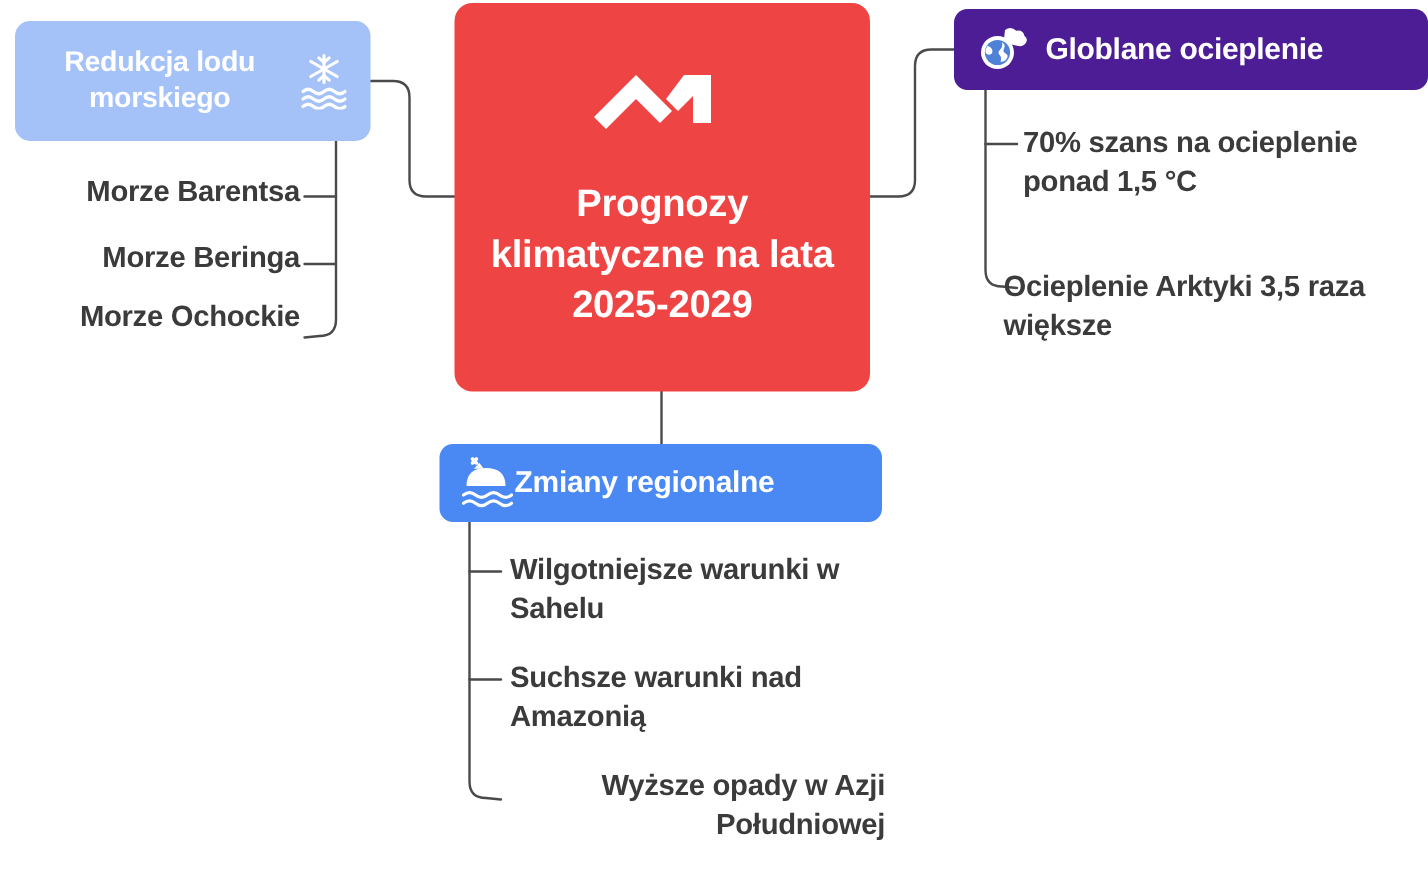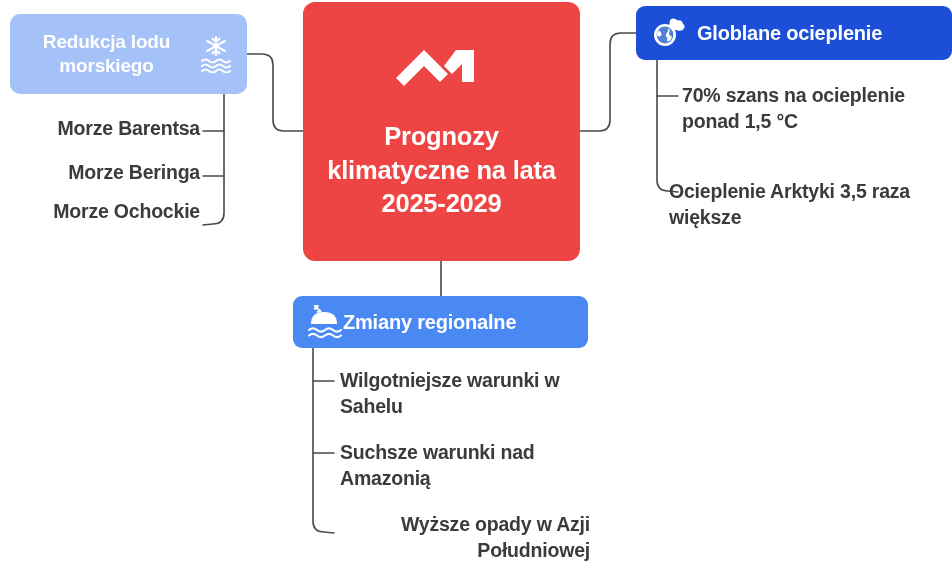--- a/index.html
+++ b/index.html
@@ -96,21 +96,21 @@
     text-align: center;
     letter-spacing: -0.2px;
   }
 
   
   #branch-warming {
     left: 636px;
     top: 6px;
     width: 316px;
     height: 54px;
-    background: #1d4ed8;
+    background: #4c1d95;
     border-radius: 9px;
     justify-content: flex-start;
     padding-left: 16px;
     gap: 11px;
   }
   #branch-warming .branch-label { font-size: 20px; letter-spacing: -0.2px; }
 
   
   #branch-regional {
     left: 293px;

